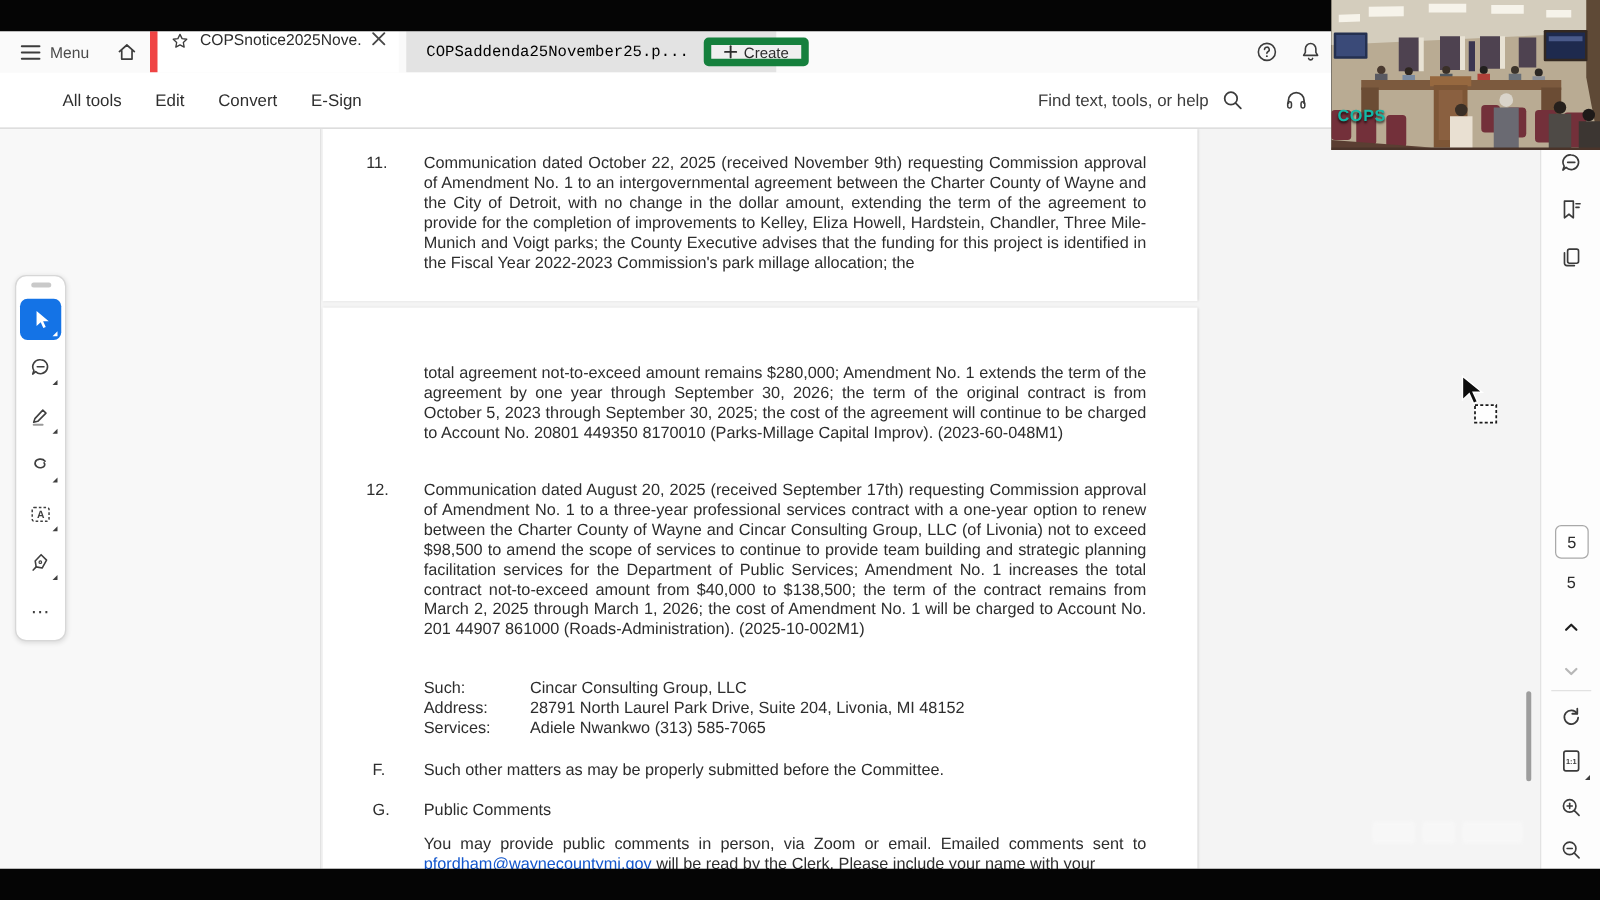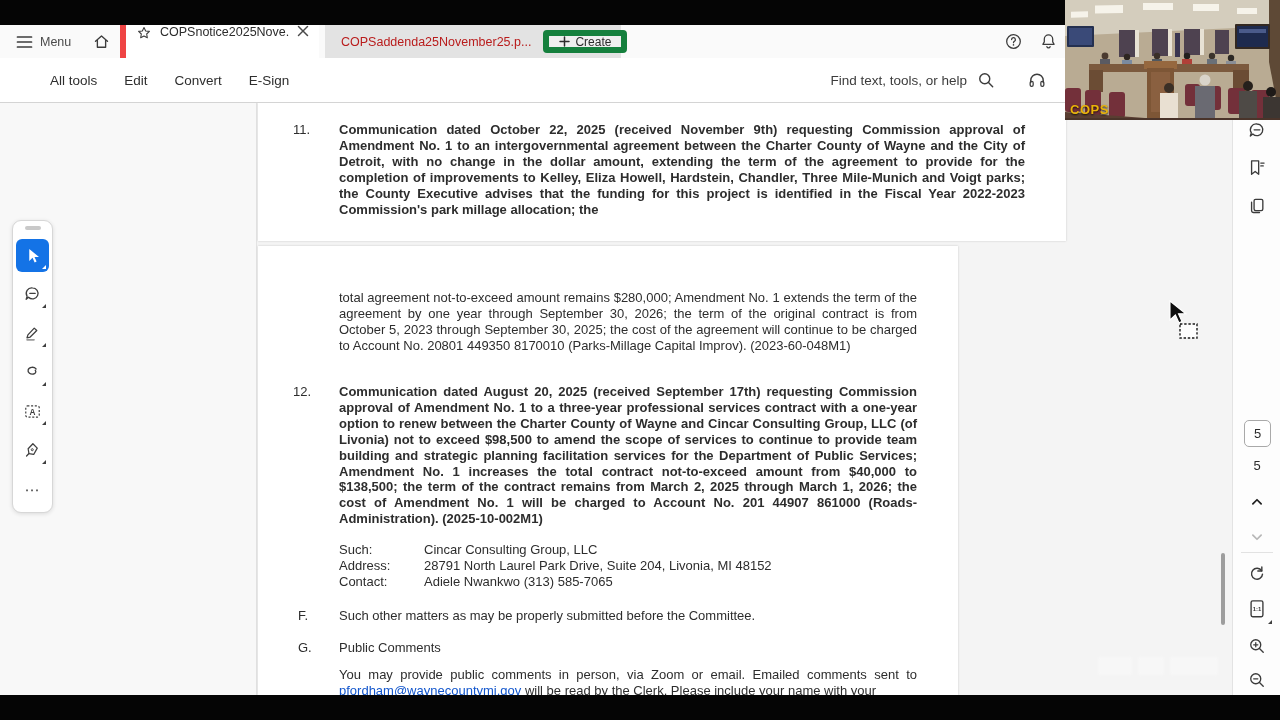--- a/index.html
+++ b/index.html
@@ -14,21 +14,21 @@
   
   .row1 { position:absolute; left:0; top:25px; width:1280px; height:33px; background:#fafafa; z-index:5; }
   .menu-btn { position:absolute; left:10px; top:0; height:33px; display:flex; align-items:center; gap:7px; padding:0 6px; cursor:pointer; }
   .menu-btn span.lbl { font-size:12.5px; color:#4b4b4b; }
   .home-btn { position:absolute; left:86px; top:0; width:30px; height:33px; display:flex; align-items:center; justify-content:center; }
   .tab-active { position:absolute; left:120px; top:0; width:199px; height:33px; background:#ffffff;
                 border-left:6px solid #ef4444; display:flex; align-items:flex-start; gap:8px; padding:0 10px; }
   .tab-active .title { font-size:12.5px; color:#2c2c2c; flex:1; white-space:nowrap; overflow:hidden; }
   .tab-strip-rest { position:absolute; left:325px; top:0; width:296px; height:33px; background:#e3e3e3;
                     display:flex; align-items:center; padding:0 10px 0 16px; gap:12px; }
-  .tab-inactive { font-size:12.5px; color:#b91c1c; white-space:nowrap; }
+  .tab-inactive { font-size:12.5px; color:#000000; white-space:nowrap;font-family:Liberation Mono, monospace; }
   .create-btn { display:flex; align-items:center; gap:5px; border:6px solid #15803d; border-radius:4px;
                 background:#efefef; height:23px; padding:0 10px; font-size:12px; color:#2c2c2c; cursor:pointer; }
   .row1-right { position:absolute; right:222px; top:0; height:33px; display:flex; align-items:center; gap:16px; }
 
   
   .row2 { position:absolute; left:0; top:58px; width:1280px; height:45px; background:#ffffff;
           border-bottom:1px solid #d4d4d4; z-index:5; }
   .nav-items { position:absolute; left:14px; top:0; height:44px; display:flex; align-items:center; gap:27px;margin-left:36px; }
   .nav-items .nav-it { font-size:13.5px; color:#2e2e2e; cursor:pointer; }
   .find-group { position:absolute; right:233px; top:0; height:44px; display:flex; align-items:center; gap:9px; }
@@ -46,26 +46,26 @@
           display:flex; align-items:center; justify-content:center; cursor:pointer; }
   .tool.active { background:#1473e6; }
   .tool .tri { position:absolute; right:3px; bottom:3px; width:0; height:0;
                border-left:4px solid transparent; border-bottom:4px solid #3f3f3f; }
   .tool.active .tri { border-bottom-color:#fff; }
   .tool .dots { color:#3f3f3f; font-size:15px; letter-spacing:1px; line-height:10px; }
 
   
   .viewport { position:absolute; left:257px; top:103px; width:975px; height:592px; background:#f4f4f4; }
   .page { position:absolute; background:#fff; box-shadow:0 0 2px rgba(0,0,0,.18); }
-  .page1 { left:1px; top:0;   width:808px; height:138px; }
+  .page1 { left:1px; top:0;   width:700px; height:138px; }
   .page2 { left:1px; top:143px; width:700px; height:449px; }
   .doc-text { font-size:13px; line-height:15.9px; color:#2d2d2d; }
   .item { position:absolute; left:35px; right:41px; display:flex; }
   .item .num  { width:46px; flex-shrink:0; }
-  .item .body { flex:1; text-align:justify;font-weight:bold; }
+  .item .body { flex:1; text-align:justify; }
   .alpha { position:absolute; left:40px; right:41px; display:flex; }
   .alpha .num { width:41px; flex-shrink:0; }
   .kv-block { position:absolute; left:81px; right:41px; }
   .kv-row { display:flex; }
   .kv-row .kv-label { width:85px; flex-shrink:0; }
   .para { position:absolute; left:81px; right:41px; text-align:justify; }
   .doc-link { color:#1155cc; text-decoration:underline; cursor:pointer; }
 
   
   .right-rail { position:absolute; left:1232px; top:103px; width:48px; height:592px; background:#fdfdfd;
@@ -80,21 +80,21 @@
   .one-one { position:relative; }
   .one-one .tri { position:absolute; right:2px; bottom:2px; width:0; height:0;
                   border-left:4px solid transparent; border-bottom:4px solid #3f3f3f; }
 
   .scroll-thumb { position:absolute; left:1221px; top:553px; width:4px; height:72px;
                   background:#9d9d9d; border-radius:2px; z-index:6; }
 
   
   .video { position:absolute; left:1065px; top:0; width:215px; height:120px; background:#1a1a1a;
            z-index:50; overflow:hidden; }
-  .video .badge { position:absolute; left:5px; bottom:3px; color:#eab308; font-weight:bold; font-size:13px;
+  .video .badge { position:absolute; left:5px; bottom:20px; color:#14b8a6; font-weight:bold; font-size:13px;
                   letter-spacing:.5px; text-shadow:0 1px 2px rgba(0,0,0,.8); }
 
   
   .watermark { position:absolute; left:1098px; top:650px; width:135px; height:32px; z-index:7;
                display:flex; gap:6px; align-items:center; filter:blur(1.2px); opacity:.35; }
   .watermark i { display:block; height:18px; background:rgba(255,255,255,.85); border-radius:3px; }
 
   
   .cursor { position:absolute; left:1162px; top:299px; z-index:60; pointer-events:none; }
 
@@ -260,21 +260,21 @@
       <div class="kv-block doc-text" style="top:296px;">
         <div class="kv-row">
           <span class="kv-label">Such:</span>
           <span>Cincar Consulting Group, LLC</span>
         </div>
         <div class="kv-row">
           <span class="kv-label">Address:</span>
           <span>28791 North Laurel Park Drive, Suite 204, Livonia, MI 48152</span>
         </div>
         <div class="kv-row">
-          <span class="kv-label">Contact:</span>
+          <span class="kv-label">Services:</span>
           <span>Adiele Nwankwo (313) 585-7065</span>
         </div>
       </div>
 
       <div class="alpha doc-text" style="top:362px;">
         <span class="num">F.</span>
         <span class="body" style="text-align:left;">Such other matters as may be properly submitted before the Committee.</span>
       </div>
 
       <div class="alpha doc-text" style="top:394px;">

